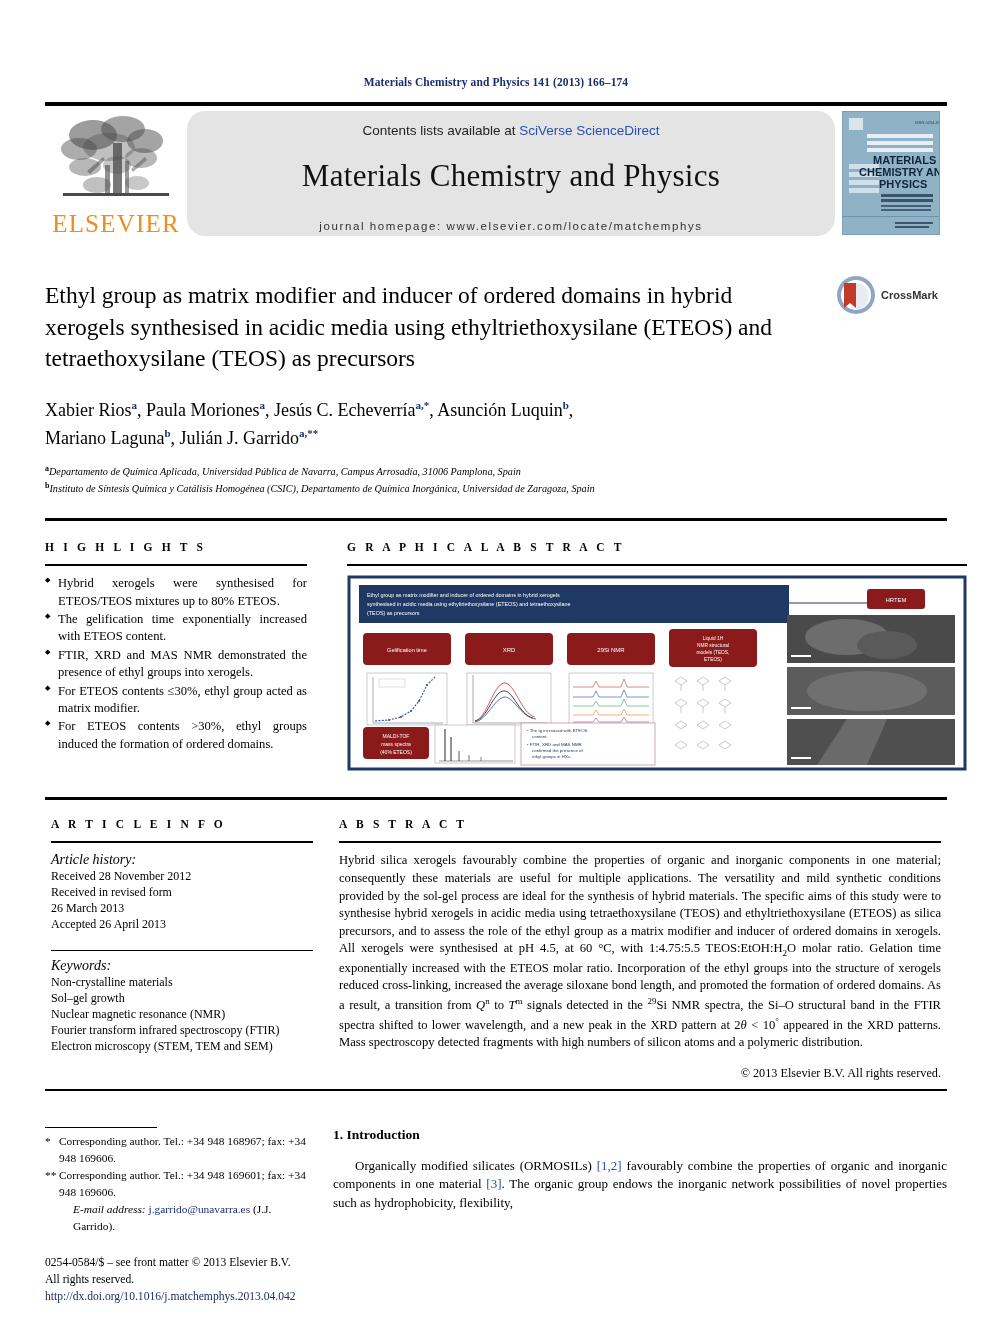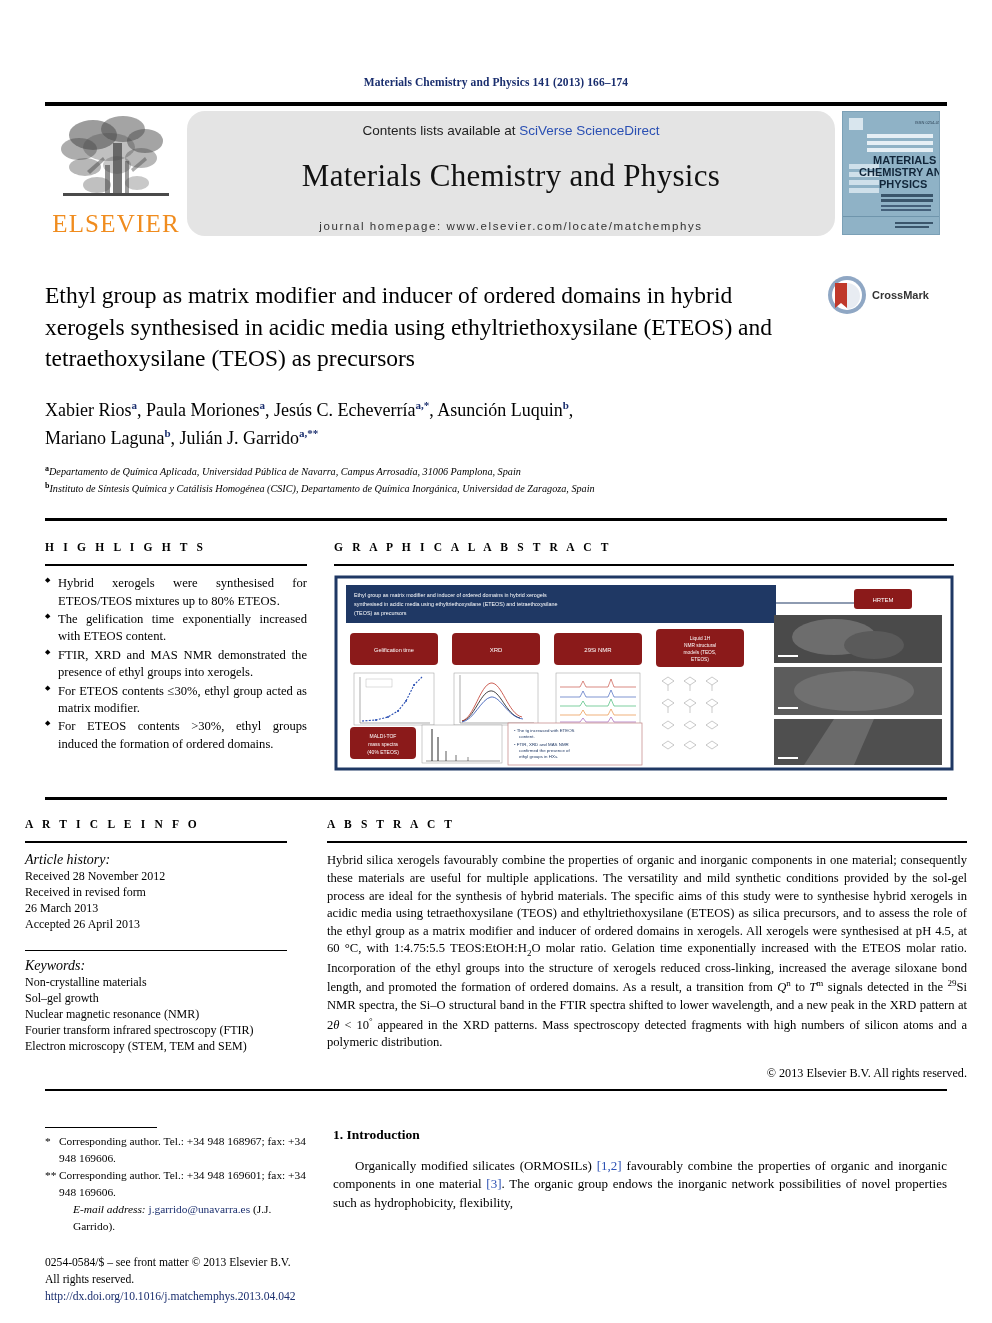--- a/index.html
+++ b/index.html
@@ -56,39 +56,39 @@
   .cover-thumb { width: 98px; height: 124px; background: #e5e5e5; position: relative;
                  border: 1px solid #7ba0b6; }
 
   
   .titleblock { margin: 44px 45px 0 45px; position: relative; }
   h1.title {
     font-family: "Liberation Serif", serif;
     font-weight: 400; font-size: 23.5px; line-height: 1.35;
     margin: 0; width: 770px; color: #000;
   }
-  .crossmark { position: absolute; right: 13px; top: -8px; width: 108px; height: 46px;
+  .crossmark { position: absolute; right: 4px; top: -8px; width: 108px; height: 46px;
                display: flex; align-items: center; }
   .cm-text { font-family: "Liberation Sans", sans-serif; font-weight: bold;
              font-size: 11px; color: #333; margin-left: 4px; }
 
   .authors {
     font-family: "Liberation Serif", serif; font-size: 18px; line-height: 1.55;
     margin-top: 22px; color: #000;
   }
   .authors sup { font-size: 11px; color: #1a2e6e; font-weight: bold; vertical-align: super; }
   .affil { font-family: "Liberation Serif", serif; font-style: italic; font-size: 10.2px;
            line-height: 1.5; margin-top: 10px; color: #000; }
   .affil sup { font-weight: bold; font-style: normal; font-size: 8px; vertical-align: super; }
 
   
   .rule-main { height: 3px; background: #000; margin: 22px 45px 0 45px; }
 
   
-  .inforegion { margin: 0 45px; display: flex; gap: 27px; padding-top: 20px; }
+  .inforegion { margin: 0 45px; display: flex; gap: 40px; padding-top: 20px; }
   .col-left { width: 262px; flex: 0 0 262px; }
   .col-right { flex: 1 1 auto; }
 
   .sechead {
     font-family: "Liberation Serif", serif; font-weight: bold; font-size: 11.5px;
     letter-spacing: 3.2px; margin-bottom: 11px; color: #000;
   }
   .sechead-rule { height: 2px; background: #000; margin-bottom: 9px; }
 
   ul.highlights { list-style: none; margin: 0; padding: 0; }
@@ -97,21 +97,21 @@
     text-align: justify; padding-left: 13px; position: relative; margin-bottom: 1px;
   }
   ul.highlights li::before {
     content: "\25C6"; position: absolute; left: 0; top: 1px; font-size: 7px;
   }
 
   .ga-image { width: 100%; height: 200px; background: #ffffff; position: relative;
               overflow: hidden; }
 
   
-  .inforegion2 { margin: 0 25px; display: flex; gap: 40px; padding-top: 18px; }
+  .inforegion2 { margin: 0 51px; display: flex; gap: 26px; padding-top: 18px; }
 
   .ai-label { font-family: "Liberation Serif", serif; font-style: italic;
               font-size: 14px; margin: 0 0 1px 0; }
   .ai-line { font-family: "Liberation Serif", serif; font-size: 12px; line-height: 1.32; }
   .ai-gap { height: 13px; }
   .ai-rule { height: 1.6px; background: #000; margin: 4px 0 7px 0; }
 
   .abstract-body {
     font-family: "Liberation Serif", serif; font-size: 12.6px; line-height: 1.4;
     text-align: justify; margin-top: 2px;

